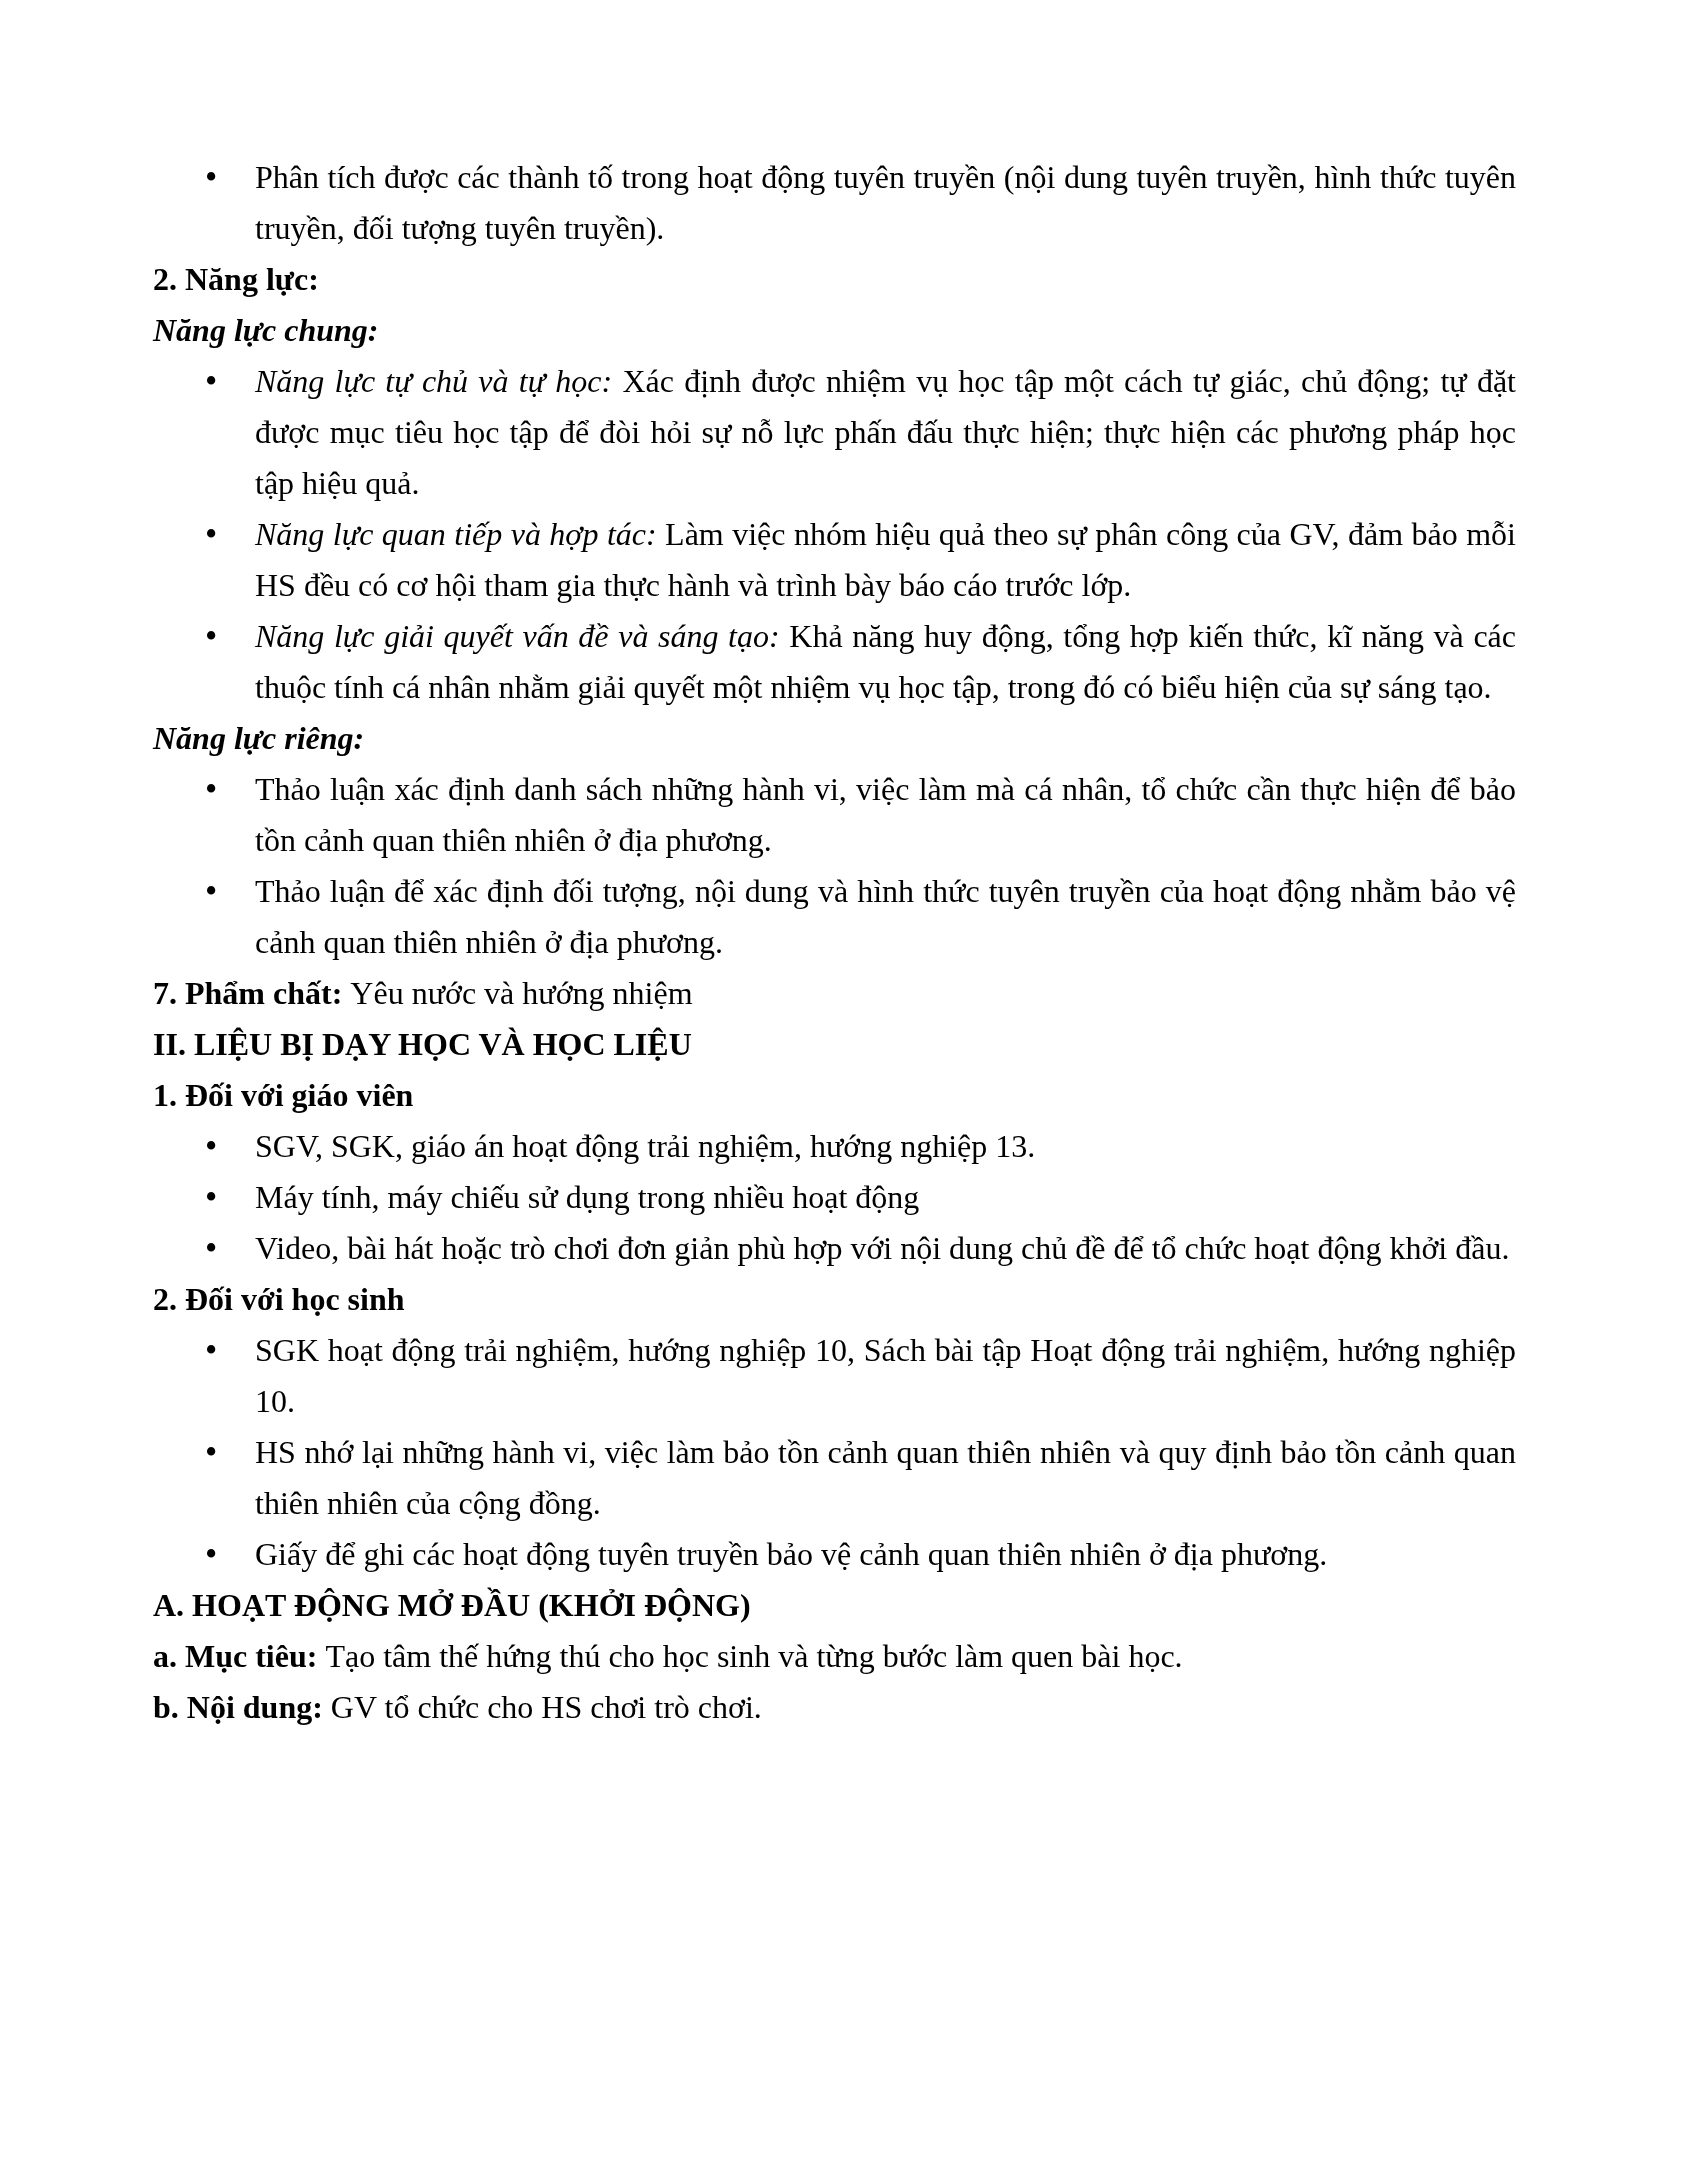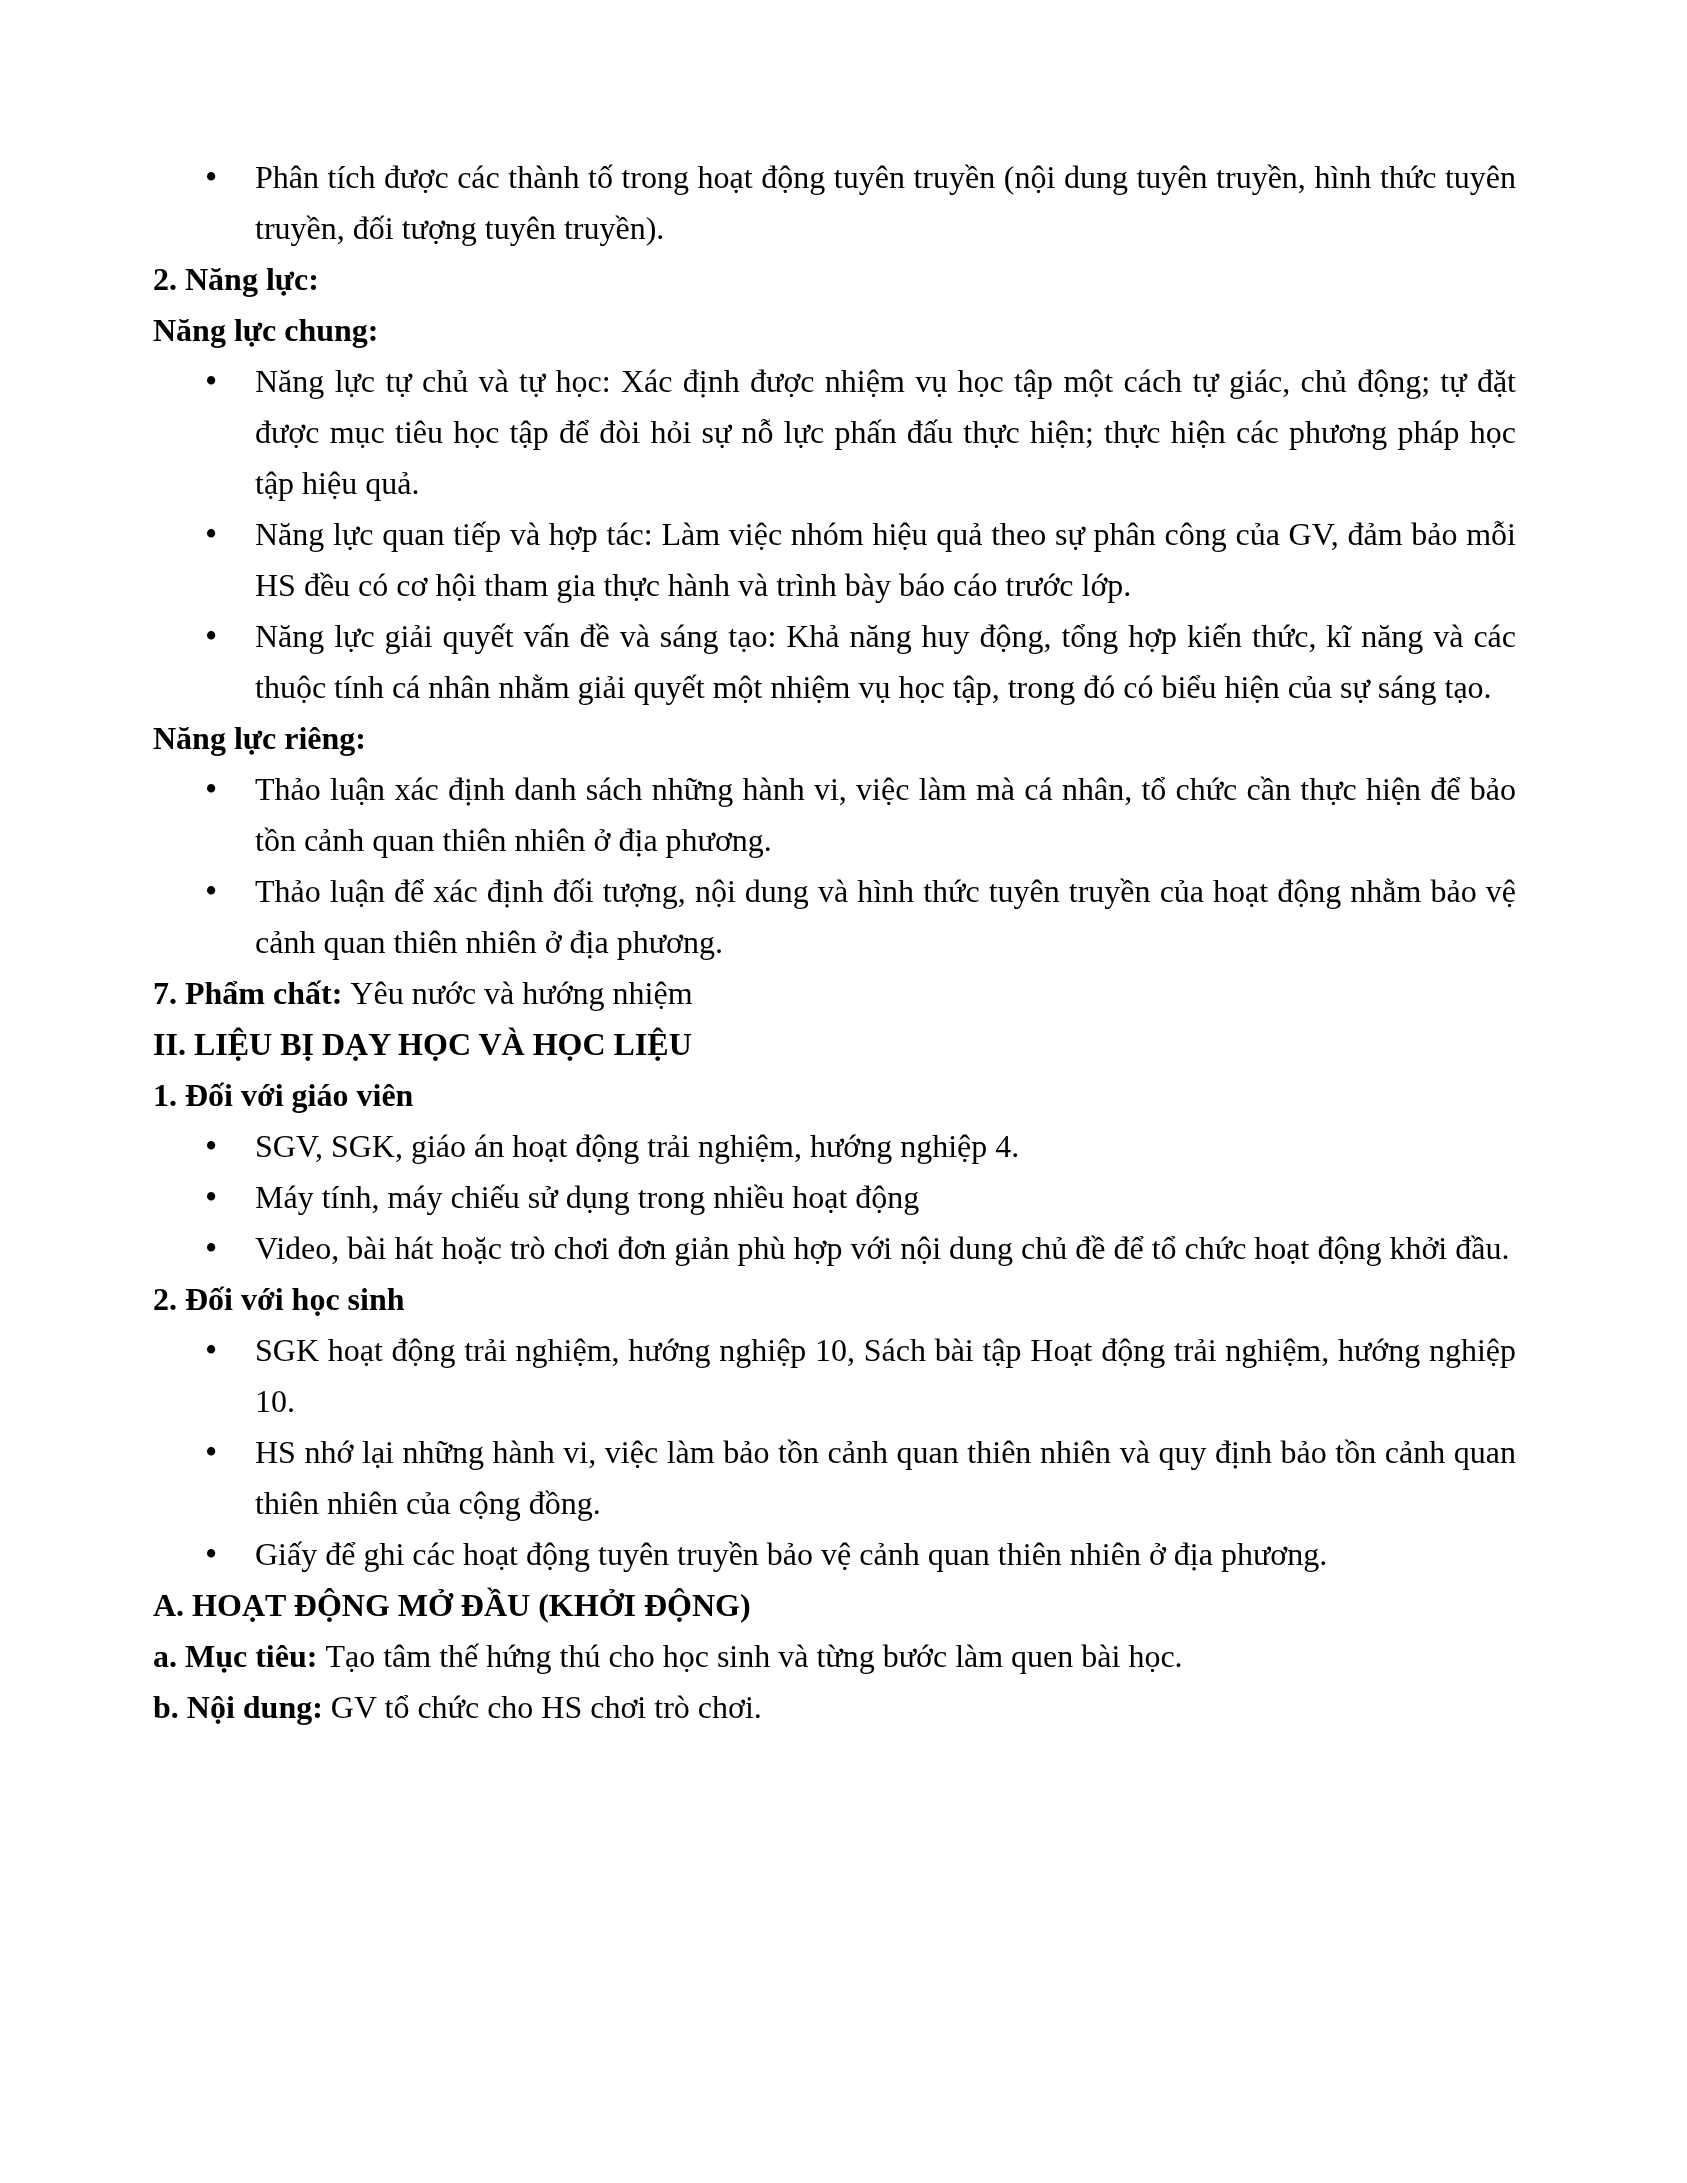--- a/index.html
+++ b/index.html
@@ -36,40 +36,40 @@
   .dot {
     position: absolute;
     left: 52px;
     top: 0;
     font-size: 35px;
     line-height: 51px;
     font-style: normal;
     font-weight: normal;
   }
   .run.b { font-weight: bold; }
-  .run.i { }
+  .run.i { font-style: italic; }
 </style>
 </head>
 <body>
 
 <main class="page">
   <div class="content">
       <p class="para bullet"><span class="dot">•</span><span class="run">Phân tích được các thành tố trong hoạt động tuyên truyền (nội dung tuyên truyền, hình thức tuyên truyền, đối tượng tuyên truyền).</span></p>
       <p class="para heading"><span class="run b">2. Năng lực:</span></p>
       <p class="para heading"><span class="run b i">Năng lực chung:</span></p>
       <p class="para bullet"><span class="dot">•</span><span class="run i">Năng lực tự chủ và tự học: </span><span class="run">Xác định được nhiệm vụ học tập một cách tự giác, chủ động; tự đặt được mục tiêu học tập để đòi hỏi sự nỗ lực phấn đấu thực hiện; thực hiện các phương pháp học tập hiệu quả.</span></p>
       <p class="para bullet"><span class="dot">•</span><span class="run i">Năng lực quan tiếp và hợp tác: </span><span class="run">Làm việc nhóm hiệu quả theo sự phân công của GV, đảm bảo mỗi HS đều có cơ hội tham gia thực hành và trình bày báo cáo trước lớp.</span></p>
       <p class="para bullet"><span class="dot">•</span><span class="run i">Năng lực giải quyết vấn đề và sáng tạo: </span><span class="run">Khả năng huy động, tổng hợp kiến thức, kĩ năng và các thuộc tính cá nhân nhằm giải quyết một nhiệm vụ học tập, trong đó có biểu hiện của sự sáng tạo.</span></p>
       <p class="para heading"><span class="run b i">Năng lực riêng:</span></p>
       <p class="para bullet"><span class="dot">•</span><span class="run">Thảo luận xác định danh sách những hành vi, việc làm mà cá nhân, tổ chức cần thực hiện để bảo tồn cảnh quan thiên nhiên ở địa phương.</span></p>
       <p class="para bullet"><span class="dot">•</span><span class="run">Thảo luận để xác định đối tượng, nội dung và hình thức tuyên truyền của hoạt động nhằm bảo vệ cảnh quan thiên nhiên ở địa phương.</span></p>
       <p class="para heading"><span class="run b">7. Phẩm chất: </span><span class="run">Yêu nước và hướng nhiệm</span></p>
       <p class="para heading"><span class="run b">II. LIỆU BỊ DẠY HỌC VÀ HỌC LIỆU</span></p>
       <p class="para heading"><span class="run b">1. Đối với giáo viên</span></p>
-      <p class="para bullet"><span class="dot">•</span><span class="run">SGV, SGK, giáo án hoạt động trải nghiệm, hướng nghiệp 4.</span></p>
+      <p class="para bullet"><span class="dot">•</span><span class="run">SGV, SGK, giáo án hoạt động trải nghiệm, hướng nghiệp 13.</span></p>
       <p class="para bullet"><span class="dot">•</span><span class="run">Máy tính, máy chiếu sử dụng trong nhiều hoạt động</span></p>
       <p class="para bullet"><span class="dot">•</span><span class="run">Video, bài hát hoặc trò chơi đơn giản phù hợp với nội dung chủ đề để tổ chức hoạt động khởi đầu.</span></p>
       <p class="para heading"><span class="run b">2. Đối với học sinh</span></p>
       <p class="para bullet"><span class="dot">•</span><span class="run">SGK hoạt động trải nghiệm, hướng nghiệp 10, Sách bài tập Hoạt động trải nghiệm, hướng nghiệp 10.</span></p>
       <p class="para bullet"><span class="dot">•</span><span class="run">HS nhớ lại những hành vi, việc làm bảo tồn cảnh quan thiên nhiên và quy định bảo tồn cảnh quan thiên nhiên của cộng đồng.</span></p>
       <p class="para bullet"><span class="dot">•</span><span class="run">Giấy để ghi các hoạt động tuyên truyền bảo vệ cảnh quan thiên nhiên ở địa phương.</span></p>
       <p class="para heading"><span class="run b">A. HOẠT ĐỘNG MỞ ĐẦU (KHỞI ĐỘNG)</span></p>
       <p class="para heading"><span class="run b">a. Mục tiêu: </span><span class="run">Tạo tâm thế hứng thú cho học sinh và từng bước làm quen bài học.</span></p>
       <p class="para heading"><span class="run b">b. Nội dung: </span><span class="run">GV tổ chức cho HS chơi trò chơi.</span></p>
     </div>

